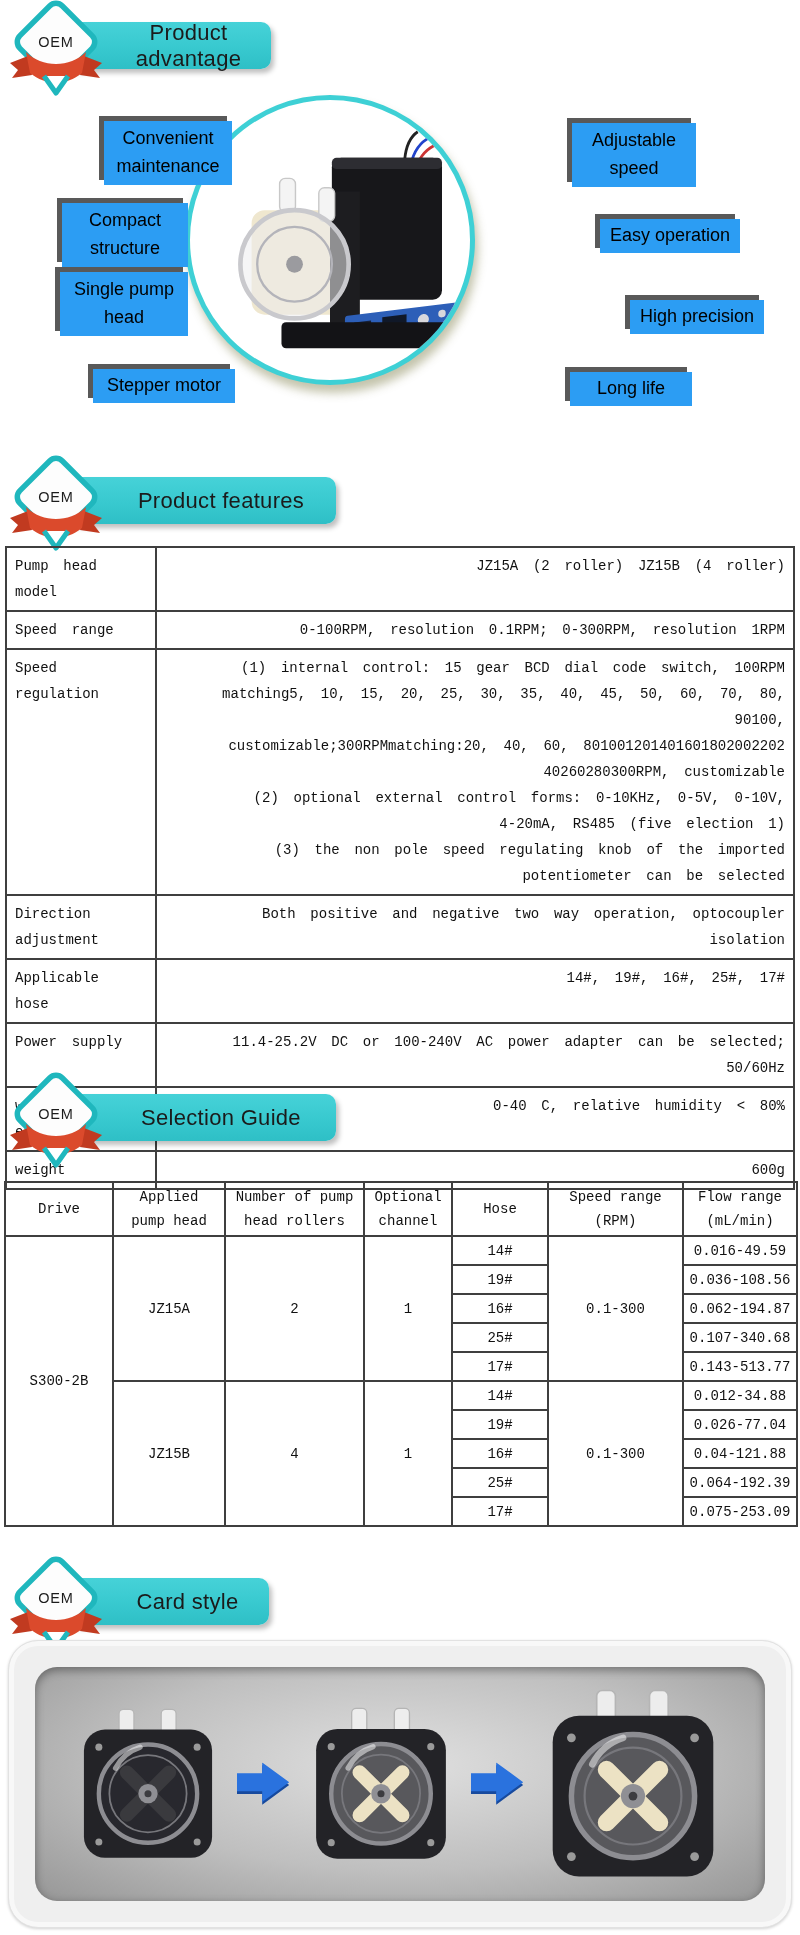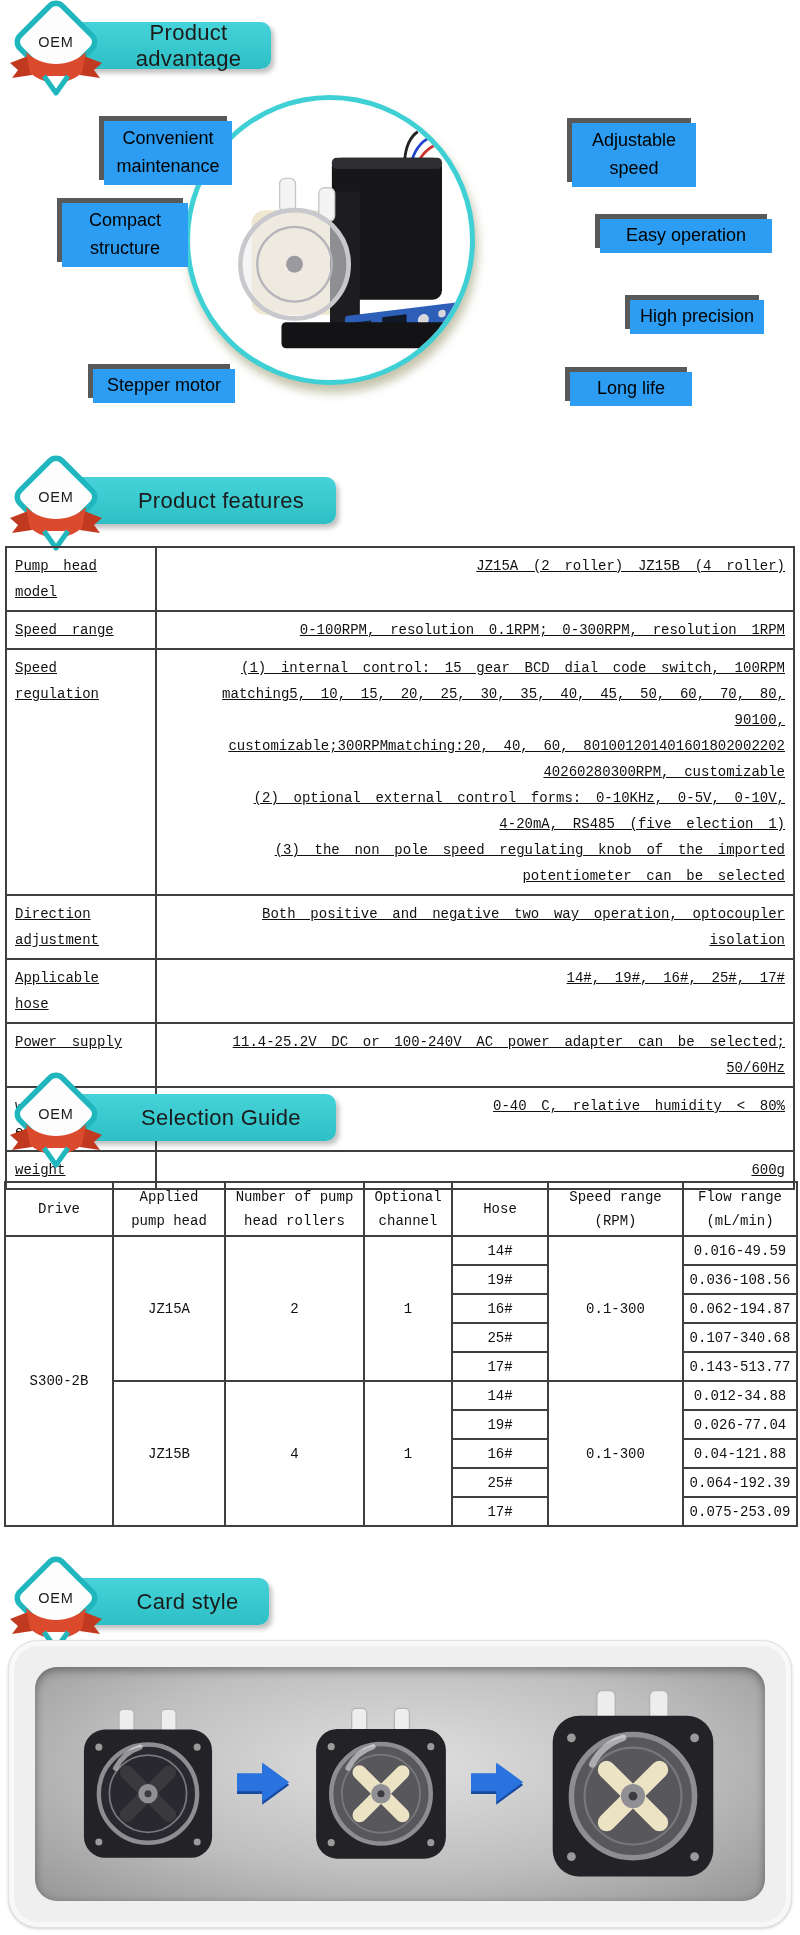--- a/index.html
+++ b/index.html
@@ -26,21 +26,21 @@
     box-shadow:-5px -5px 0 rgba(66,66,66,.88);}
   .nowrap{white-space:nowrap;}
   .hero-circle{position:absolute;left:185px;top:95px;width:290px;height:290px;background:#fff;
     border:5px solid #3ED0D5;border-radius:50%;
     box-shadow:3px 8px 10px rgba(125,125,70,.45), inset 0 0 0 3px #ffffff;overflow:hidden;}
   .hero-circle svg{width:100%;height:100%;}
 
   
   table{border-collapse:collapse;table-layout:fixed;color:#111;}
   .feat-table{position:absolute;left:5px;top:546px;width:790px;
-    font-family:"Liberation Mono","DejaVu Sans Mono",monospace;font-size:14px;line-height:26px;text-decoration:underline;}
+    font-family:"Liberation Mono","DejaVu Sans Mono",monospace;font-size:14px;line-height:26px;}
   .feat-table td{border:2px solid var(--table-border);vertical-align:top;padding:5px 8px;word-spacing:.45em;}
   .feat-table .f-value{white-space:pre-line;text-align:right;}
 
   .sel-table{position:absolute;left:4px;top:1181px;width:792px;
     font-family:"Liberation Mono","DejaVu Sans Mono",monospace;font-size:14px;}
   .sel-table th,.sel-table td{border:2px solid var(--table-border);text-align:center;vertical-align:middle;
     font-weight:normal;padding:2px 3px;}
   .sel-table th{height:54px;white-space:pre-line;line-height:24px;}
   .sel-table td{height:29px;}
 
@@ -126,23 +126,24 @@
         <rect x="206" y="258" width="26" height="16" fill="#101828"></rect>
         <circle cx="250" cy="266" r="6" fill="#d8d8dc"></circle>
         <circle cx="270" cy="262" r="4" fill="#d8d8dc"></circle>
       </g>
       <rect x="98" y="238" width="186" height="28" rx="5" fill="#131316"></rect>
     </svg>
   </div>
 
   <div class="adv-label" style="left:62px;top:203px;width:126px">Compact structure</div>
   <div class="adv-label" style="left:104px;top:121px;width:128px">Convenient maintenance</div>
+  <div class="adv-label" style="left:60px;top:272px;width:128px">Single pump head</div>
   <div class="adv-label nowrap" style="left:93px;top:369px;padding:3px 14px">Stepper motor</div>
   <div class="adv-label" style="left:572px;top:123px;width:124px">Adjustable speed</div>
-  <div class="adv-label nowrap" style="left:600px;top:219px;padding:3px 26px">Easy operation</div>
+  <div class="adv-label nowrap" style="left:600px;top:219px;padding:3px 10px">Easy operation</div>
   <div class="adv-label nowrap" style="left:630px;top:300px;padding:3px 10px">High precision</div>
   <div class="adv-label nowrap" style="left:570px;top:372px;min-width:122px;padding:3px 6px">Long life</div>
 
   <div class="sec-header" style="top:455px">
     <div class="header-bar" style="width:282px">
       <span class="header-title">Product features</span>
     </div>
     <svg class="badge-svg" viewBox="0 0 100 100">
       <use href="#oem-badge"></use>
       <text x="50" y="47" text-anchor="middle" class="oem-text">OEM</text>

